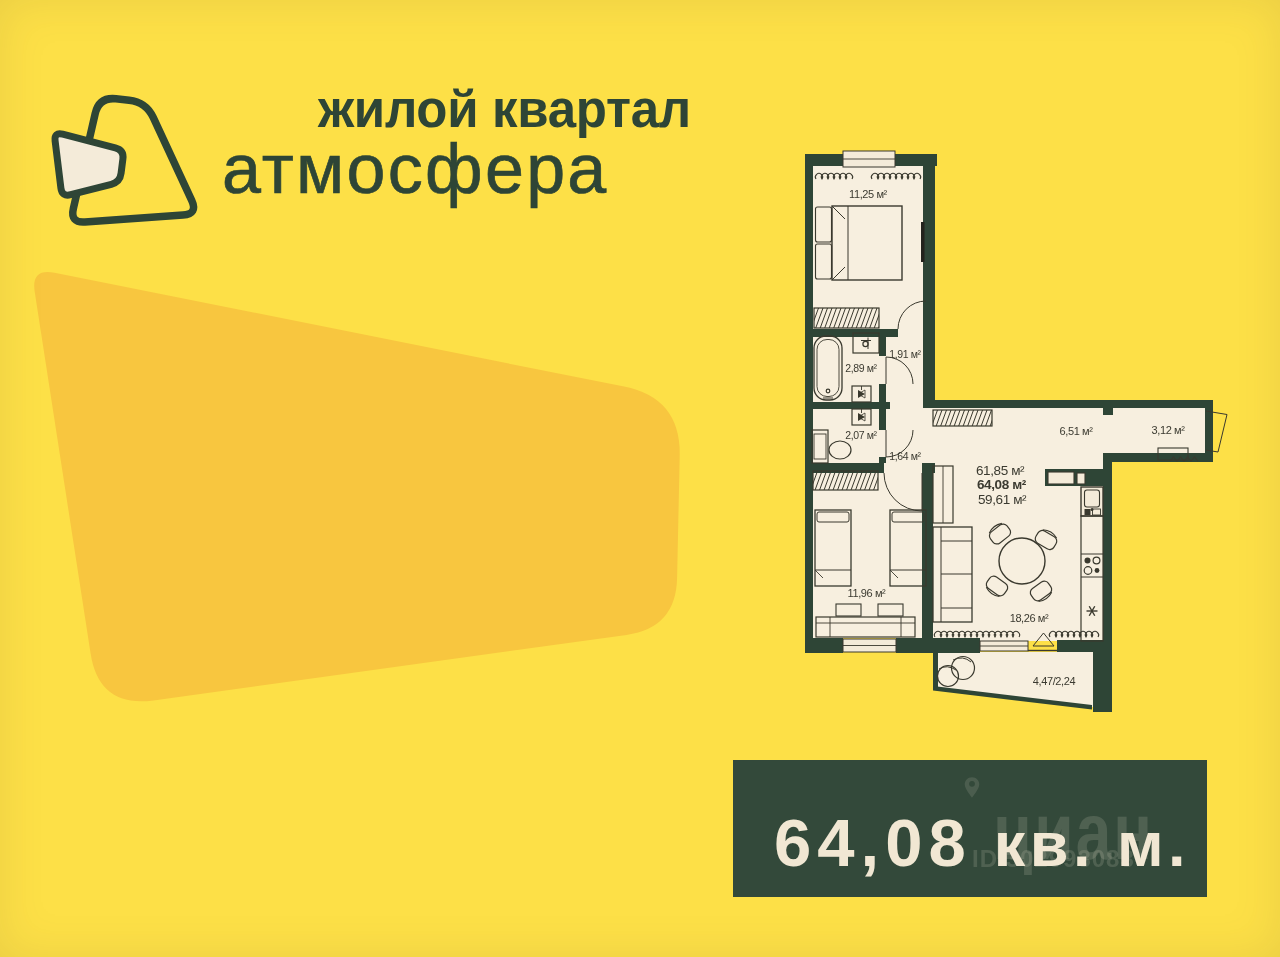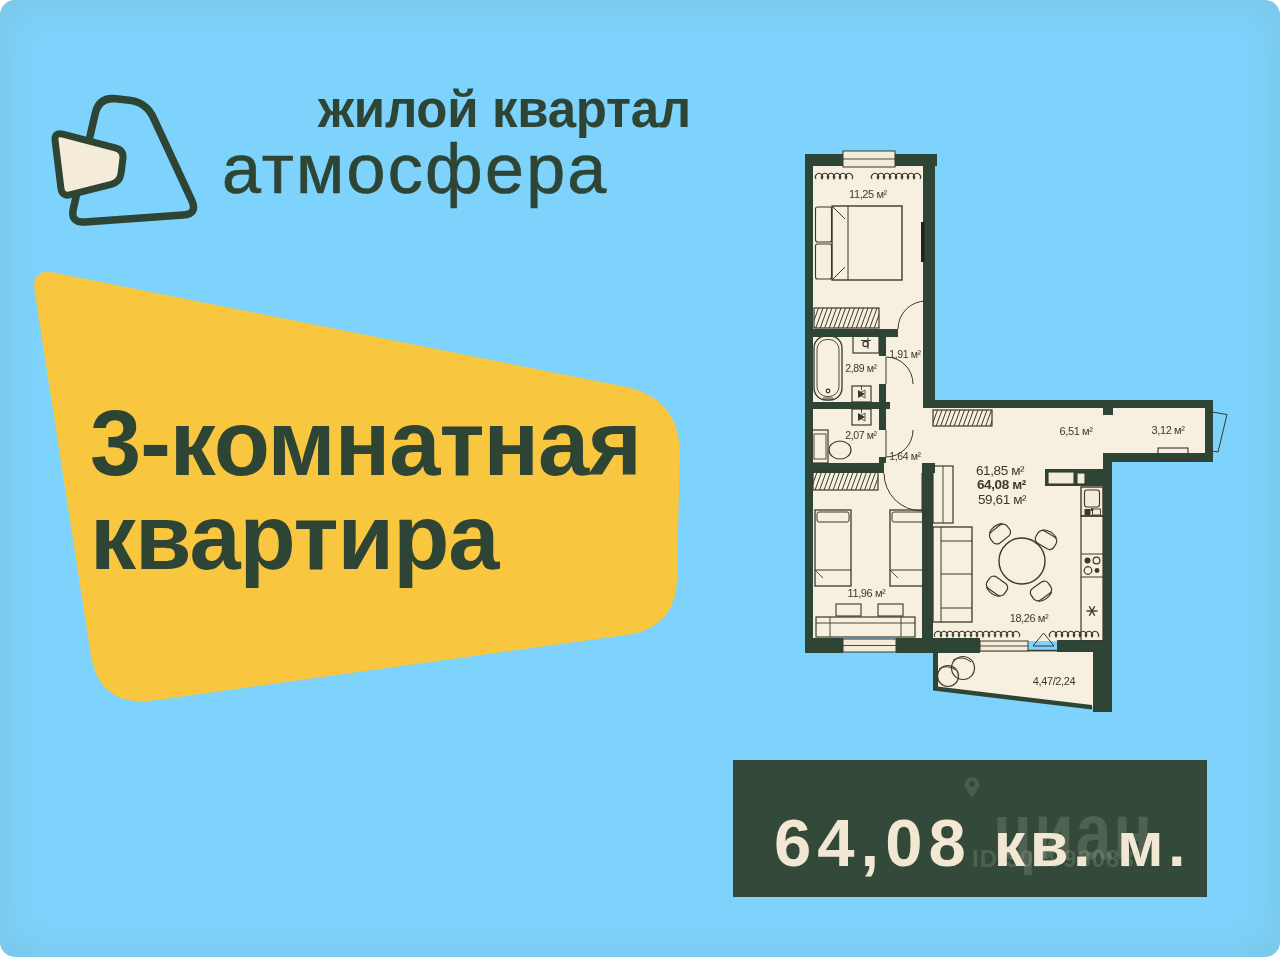--- a/index.html
+++ b/index.html
@@ -1,17 +1,17 @@
 <!DOCTYPE html>
 <html><head>
 <meta charset="utf-8">
 <style>
   html,body{margin:0;padding:0;}
   body{width:1280px;height:957px;overflow:hidden;}
-  .page{position:relative;width:1280px;height:957px;background:#7dd3fc;font-family:"Liberation Sans",sans-serif;overflow:hidden;border-radius:15px;}
+  .page{position:relative;width:1280px;height:957px;background:#fde047;font-family:"Liberation Sans",sans-serif;overflow:hidden;}
   .vignette{position:absolute;inset:0;box-shadow:inset 0 0 46px rgba(110,85,50,0.13);pointer-events:none;z-index:50;}
   .green{color:#2e4536;}
   .zh{position:absolute;left:318px;top:79px;font-size:51px;font-weight:bold;letter-spacing:-0.3px;line-height:1.2;}
   .atm{position:absolute;left:222px;top:131px;font-size:70px;font-weight:normal;letter-spacing:2.3px;line-height:1.1;-webkit-text-stroke:0.7px #2e4536;}
   .blobtxt{position:absolute;left:90px;top:396px;font-size:92px;font-weight:bold;line-height:94px;letter-spacing:-1px;}
   .bullets{position:absolute;left:62px;top:742px;font-size:40.5px;font-weight:bold;line-height:53.8px;letter-spacing:-0.5px;}
   .bullets .b{display:inline-block;width:26px;font-size:40px;vertical-align:1px;}
   .box{position:absolute;left:733px;top:760px;width:474px;height:137px;background:#33493a;overflow:hidden;}
   .area{position:absolute;left:41px;top:44px;color:#f1e7d3;white-space:nowrap;}
   .area .n{font-size:67px;font-weight:bold;letter-spacing:6px;}
@@ -24,21 +24,20 @@
 
   <svg style="position:absolute;left:0;top:0;" width="260" height="250" viewBox="0 0 260 250">
     <path d="M 95.2 113.6 Q 99 97 115.9 98.8 L 129.1 100.2 Q 146 102 153.2 117.4 L 191.7 200.4 Q 198 214 183.0 215.1 L 85.0 221.9 Q 70 223 73.4 208.4 Z" fill="none" stroke="#2e4536" stroke-width="7.5"></path>
     <path d="M 55.1 140.9 Q 54 132 62.7 134.2 L 115.3 147.8 Q 124 150 122.9 158.9 L 121.1 173.1 Q 120 182 111.3 184.3 L 70.7 194.7 Q 62 197 60.9 188.1 Z" fill="#f4ebd9" stroke="#2e4536" stroke-width="7"></path>
   </svg>
   <div class="zh green">жилой квартал</div>
   <div class="atm green">атмосфера</div>
   <svg style="position:absolute;left:0;top:0;z-index:2;" width="700" height="730" viewBox="0 0 700 730">
     <path d="M 34.7 291.7 Q 31 268 54.5 272.7 L 624.1 386.6 Q 681 398 679.7 456.0 L 677.1 578.0 Q 676 628 626.5 634.9 L 153.5 700.4 Q 99 708 90.6 653.6 Z" fill="#f8c63f"></path>
   </svg>
-  <div class="blobtxt green" style="z-index:3;">3-комнатная<br>квартира</div>
   <div class="box">
     <div class="wm" style="left:260px;top:44px;font-size:64px;letter-spacing:2px;transform:scaleY(1.25);transform-origin:left bottom;">циан</div>
     <div class="wm" style="left:239px;top:85px;font-size:24px;letter-spacing:1px;">ID 302993083</div>
     <svg class="wm" style="position:absolute;left:231px;top:15px;" width="16" height="25" viewBox="0 0 22 30">
         <path d="M11 1 C5 1 1 5.5 1 11 C1 17 11 29 11 29 C11 29 21 17 21 11 C21 5.5 17 1 11 1 Z M11 14 A4 4 0 1 1 11 6 A4 4 0 1 1 11 14 Z" fill="rgba(240,235,215,0.13)"></path>
       </svg>
     <div class="area"><span class="n">64,08</span><span class="u"> кв. м.</span></div>
   </div>
 
   <svg id="plan" style="position:absolute;left:760px;top:140px;" width="480" height="600" viewBox="760 140 480 600">

